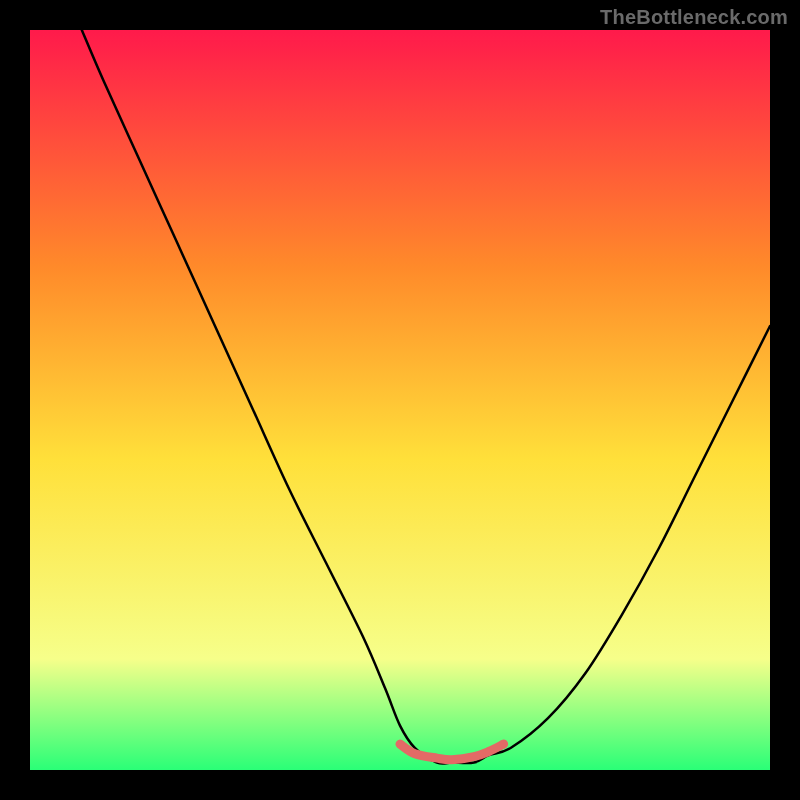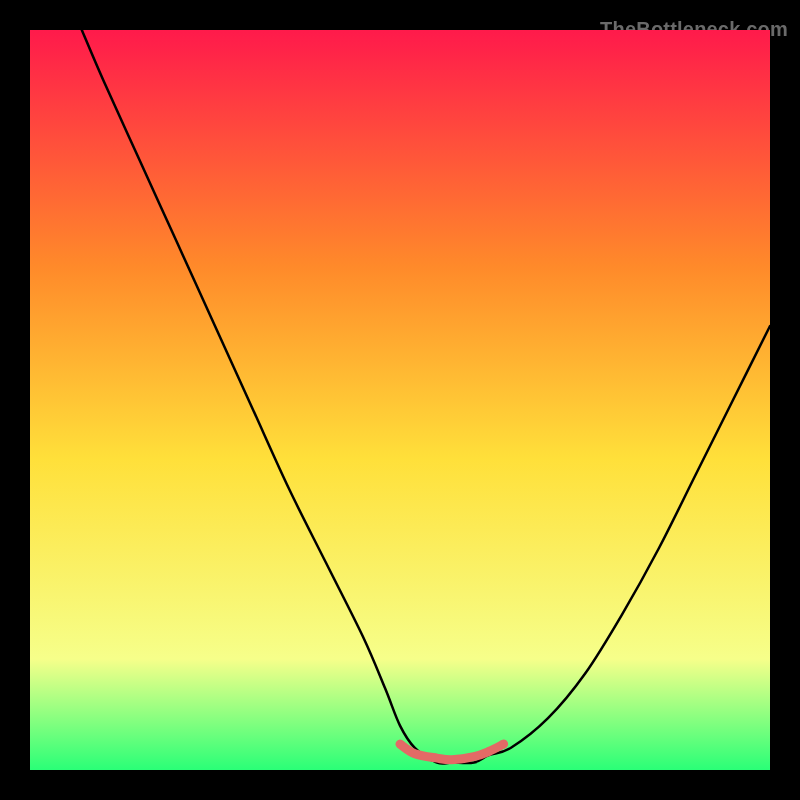--- a/index.html
+++ b/index.html
@@ -27,21 +27,20 @@
   }
   .watermark {
     position: absolute;
     top: 6px;
     right: 12px;
     color: #6a6a6a;
     font-size: 20px;
     font-weight: 600;
     letter-spacing: 0.2px;
     user-select: none;
-    margin-top: 12px;
   }
   svg {
     display: block;
   }
 </style>
 </head>
 <body>
 
 <div class="frame">
   <div class="watermark">TheBottleneck.com</div>

